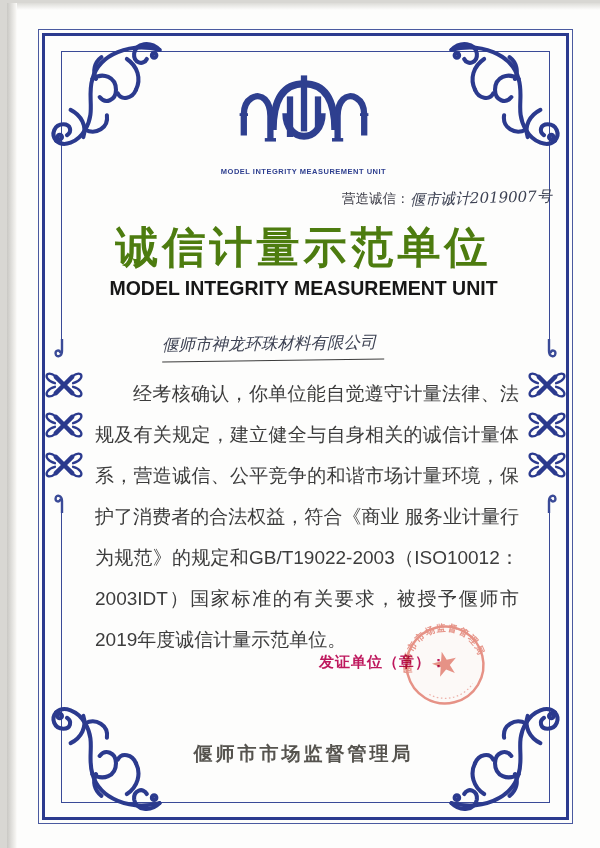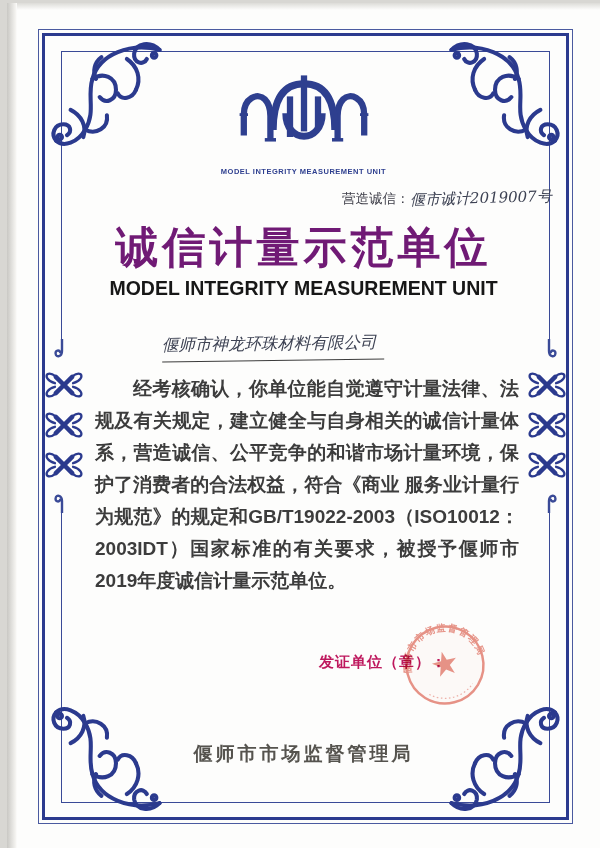--- a/index.html
+++ b/index.html
@@ -48,34 +48,34 @@
     font-family:"Liberation Serif","DejaVu Serif",serif;
   }
   .handwriting{
     font-family:"DejaVu Serif","Liberation Serif",serif;
     font-style:italic;color:#3d4253;
   }
   .cert-no .handwriting{font-size:15px;display:inline-block;transform:rotate(-1.5deg);}
   .title-cn{
     position:absolute;left:0;right:0;top:216px;text-align:center;
     font-family:"Liberation Serif","DejaVu Serif",serif;
-    font-size:43px;font-weight:bold;letter-spacing:4px;color:#701a75;
+    font-size:43px;font-weight:bold;letter-spacing:4px;color:#4d7c0f;
   }
   .title-en{
     position:absolute;left:0;right:0;top:274px;text-align:center;
     font-size:19.5px;font-weight:bold;letter-spacing:0;color:#171717;
   }
   .recipient{
     position:absolute;left:155px;top:330px;width:222px;
     border-bottom:1.5px solid #3c3c3c;padding-bottom:5px;
     font-size:16.5px;transform:rotate(-0.8deg);
   }
   .body-text{
     position:absolute;left:88px;top:370px;width:424px;
-    font-size:19px;line-height:32px;color:#3c3c3c;font-weight:700;
+    font-size:19px;line-height:41px;color:#3c3c3c;font-weight:400;
     text-align:justify;text-align-last:left;text-indent:2em;
   }
   .issuer-label{
     position:absolute;left:312px;top:650px;
     font-size:15px;font-weight:700;letter-spacing:1px;color:#be185d;
   }
   .seal{
     position:absolute;left:376px;top:600px;width:124px;height:124px;
     opacity:.8;mix-blend-mode:multiply;
   }

